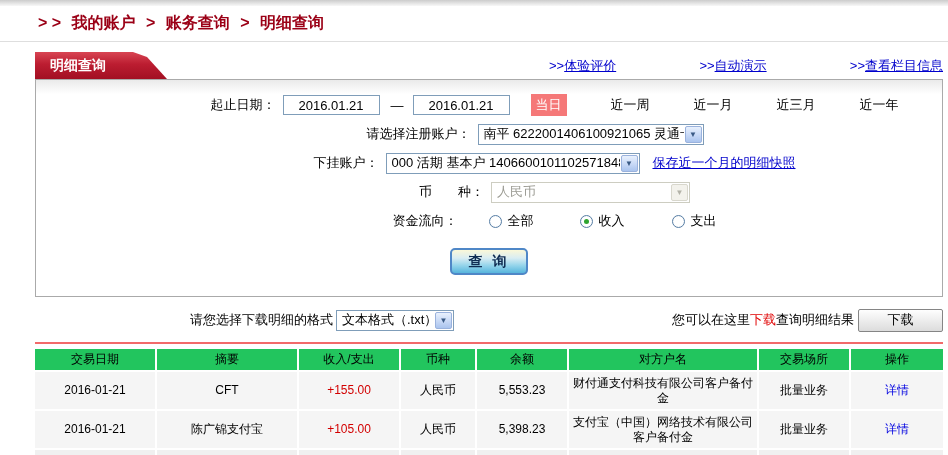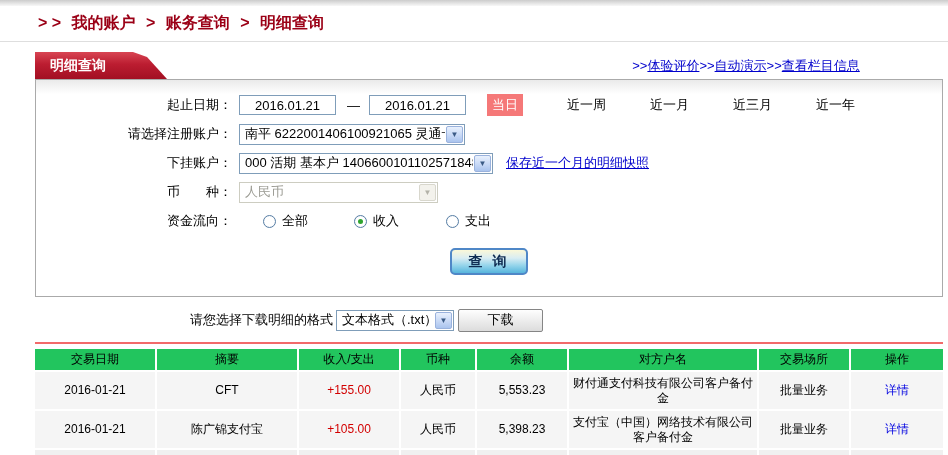--- a/index.html
+++ b/index.html
@@ -20,32 +20,32 @@
   
   .tabrow { position:relative; margin:10px 5px 0 35px; height:27px; }
   .tab {
     position:absolute; left:0; top:0; width:132px; height:27px;
     background:linear-gradient(180deg,#d84553 0%,#bc1d31 45%,#a20f22 100%);
     clip-path:polygon(0 0, 98px 0, 112px 5px, 132px 27px, 0 27px);
     color:#fff; font-weight:bold; font-size:14px; line-height:27px; padding-left:15px;
   }
   .header-links {
     position:absolute; right:0; top:5px; width:394px;
-    display:flex; justify-content:center;
+    display:flex; justify-content:space-between;
   }
   .hlink { color:#0000cc; text-decoration:none; cursor:pointer; white-space:nowrap; }
   .hlink .txt { text-decoration:underline; }
   
   .formbox {
     margin:0 5px 0 35px; width:908px; height:218px;
     border:1px solid #aaaaaa;
     background:linear-gradient(#eaeaea 0px,#ffffff 14px);
     padding-top:13px;
   }
-  .frow { display:flex; align-items:center; height:24px; margin-bottom:5px; }
+  .frow { display:flex; align-items:center; height:24px; margin-bottom:5px;justify-content:center; }
   .flabel { width:196px; text-align:right; flex:0 0 196px; }
   .dinput {
     width:97px; height:20px; border:1px solid #7f9db9; text-align:center;
     font-size:13px; font-family:inherit; margin-left:7px; background:#fff;
   }
   .dash { margin:0 9px 0 11px; }
   .quick-active {
     margin-left:21px; background:#f57878; color:#fff; padding:2px 5px; cursor:pointer;
   }
   .quick { margin-left:44px; color:#000; cursor:pointer; }
@@ -196,20 +196,23 @@
       <button class="query-btn">查 询</button>
     </div>
   </div>
 
   <div class="dlrow">
     <span class="fmt-label">请您选择下载明细的格式</span>
     <div class="xpsel sel-format">
       <span class="val">文本格式（.txt）</span>
       <span class="xparrow">▼</span>
     </div>
+    <span class="dl-hint">
+      <span>您可以在这里</span><span class="dl-red">下载</span><span>查询明细结果</span>
+    </span>
     <button class="dl-btn">下载</button>
   </div>
 
   <div class="redline"></div>
 
   <div class="table">
     <div class="th">交易日期</div>
     <div class="th">摘要</div>
     <div class="th">收入/支出</div>
     <div class="th">币种</div>

